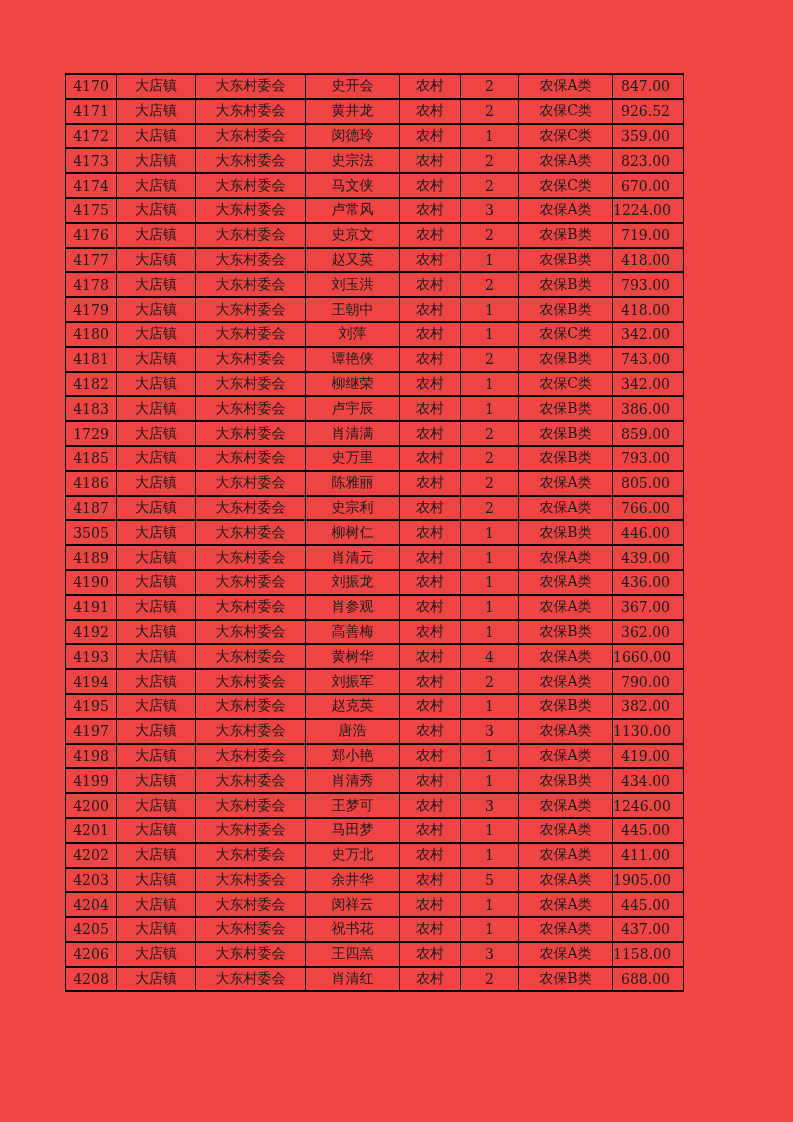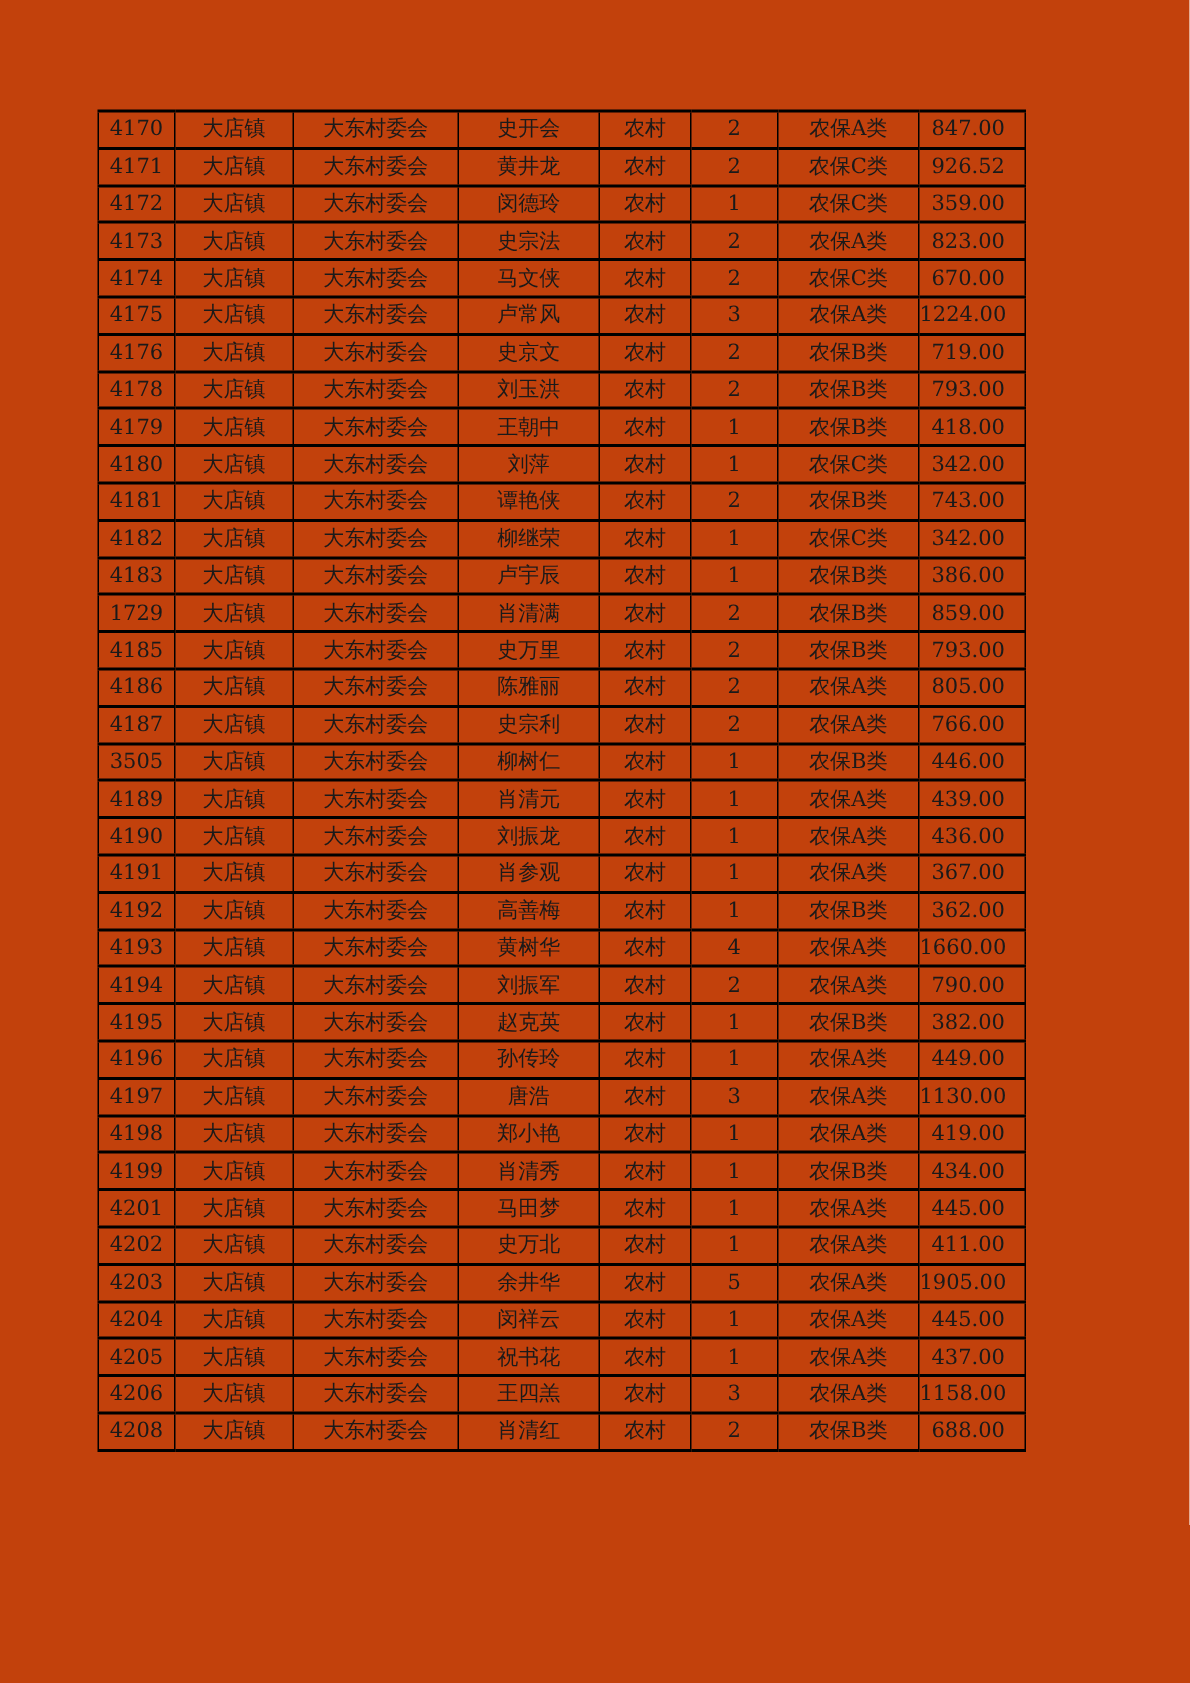--- a/index.html
+++ b/index.html
@@ -4,21 +4,21 @@
 <style>
   html, body {
     margin: 0;
     padding: 0;
     background: #ffffff;
   }
   .page {
     position: relative;
     width: 793px;
     height: 1122px;
-    background: #c2410c;
+    background: #ef4444;
     overflow: hidden;
     font-family: "DejaVu Serif", "Liberation Serif", serif;
   }
   table.benefit-table {
     position: absolute;
     left: 65px;
     top: 73px;
     width: 618px;
     border-collapse: collapse;
     table-layout: fixed;
@@ -131,20 +131,30 @@
           <td>4176</td>
           <td>大店镇</td>
           <td>大东村委会</td>
           <td>史京文</td>
           <td>农村</td>
           <td>2</td>
           <td>农保B类</td>
           <td class="right">719.00</td>
         </tr>
         <tr>
+          <td>4177</td>
+          <td>大店镇</td>
+          <td>大东村委会</td>
+          <td>赵又英</td>
+          <td>农村</td>
+          <td>1</td>
+          <td>农保B类</td>
+          <td class="right">418.00</td>
+        </tr>
+        <tr>
           <td>4178</td>
           <td>大店镇</td>
           <td>大东村委会</td>
           <td>刘玉洪</td>
           <td>农村</td>
           <td>2</td>
           <td>农保B类</td>
           <td class="right">793.00</td>
         </tr>
         <tr>
@@ -311,30 +321,20 @@
           <td>4195</td>
           <td>大店镇</td>
           <td>大东村委会</td>
           <td>赵克英</td>
           <td>农村</td>
           <td>1</td>
           <td>农保B类</td>
           <td class="right">382.00</td>
         </tr>
         <tr>
-          <td>4196</td>
-          <td>大店镇</td>
-          <td>大东村委会</td>
-          <td>孙传玲</td>
-          <td>农村</td>
-          <td>1</td>
-          <td>农保A类</td>
-          <td class="right">449.00</td>
-        </tr>
-        <tr>
           <td>4197</td>
           <td>大店镇</td>
           <td>大东村委会</td>
           <td>唐浩</td>
           <td>农村</td>
           <td>3</td>
           <td>农保A类</td>
           <td class="right">1130.00</td>
         </tr>
         <tr>
@@ -349,20 +349,30 @@
         </tr>
         <tr>
           <td>4199</td>
           <td>大店镇</td>
           <td>大东村委会</td>
           <td>肖清秀</td>
           <td>农村</td>
           <td>1</td>
           <td>农保B类</td>
           <td class="right">434.00</td>
+        </tr>
+        <tr>
+          <td>4200</td>
+          <td>大店镇</td>
+          <td>大东村委会</td>
+          <td>王梦可</td>
+          <td>农村</td>
+          <td>3</td>
+          <td>农保A类</td>
+          <td class="right">1246.00</td>
         </tr>
         <tr>
           <td>4201</td>
           <td>大店镇</td>
           <td>大东村委会</td>
           <td>马田梦</td>
           <td>农村</td>
           <td>1</td>
           <td>农保A类</td>
           <td class="right">445.00</td>

